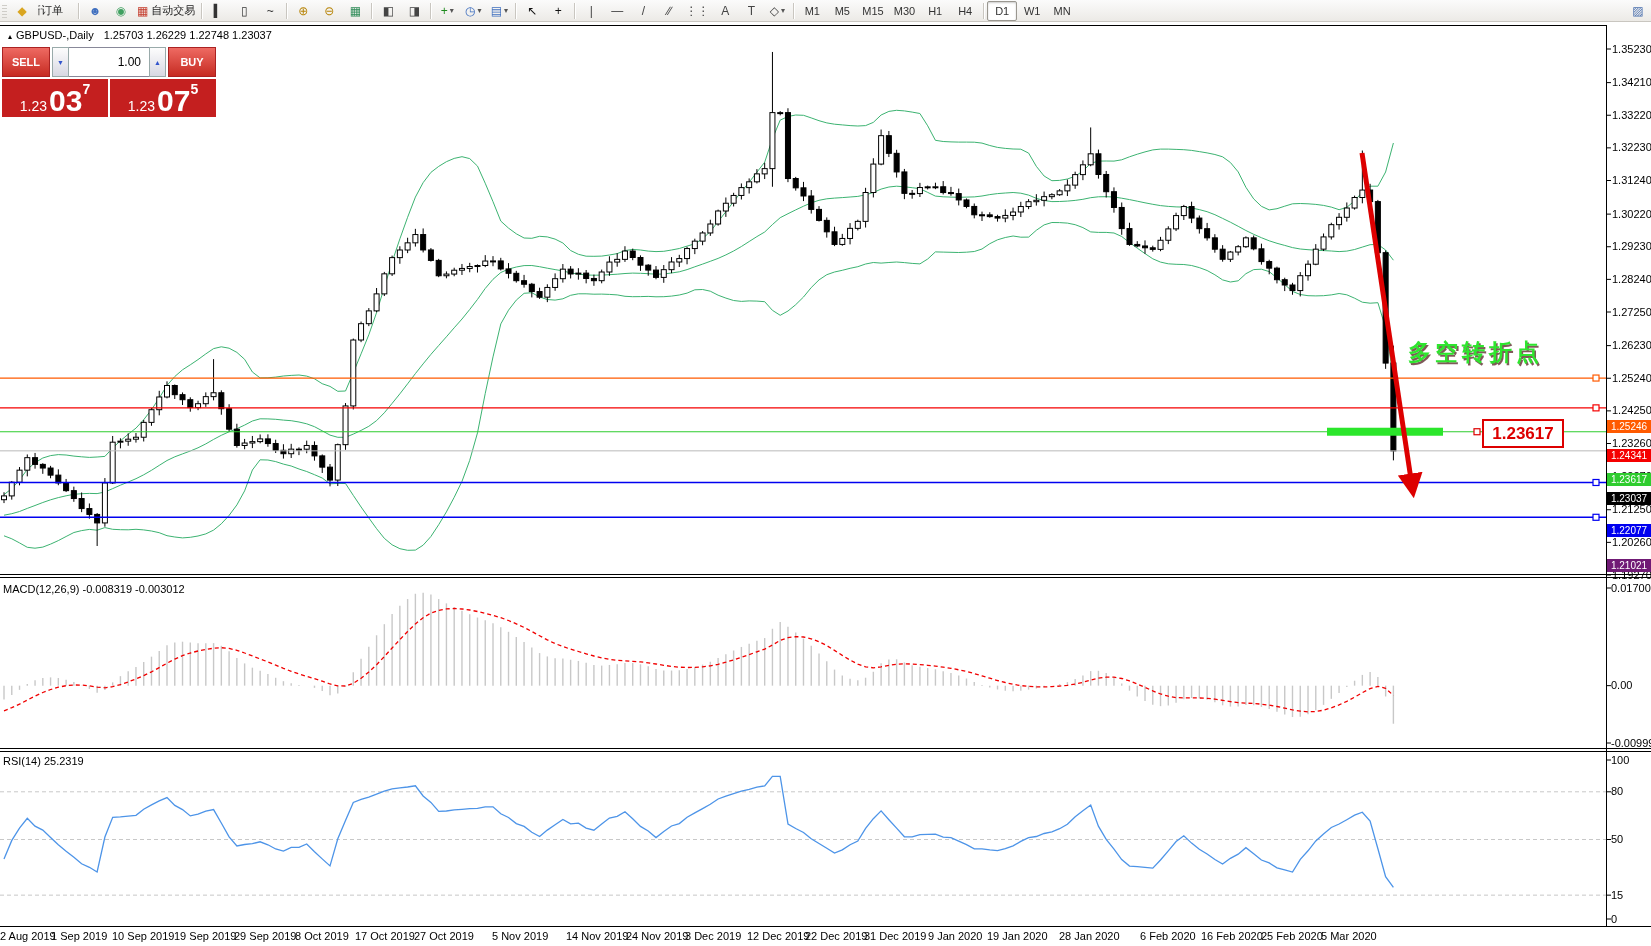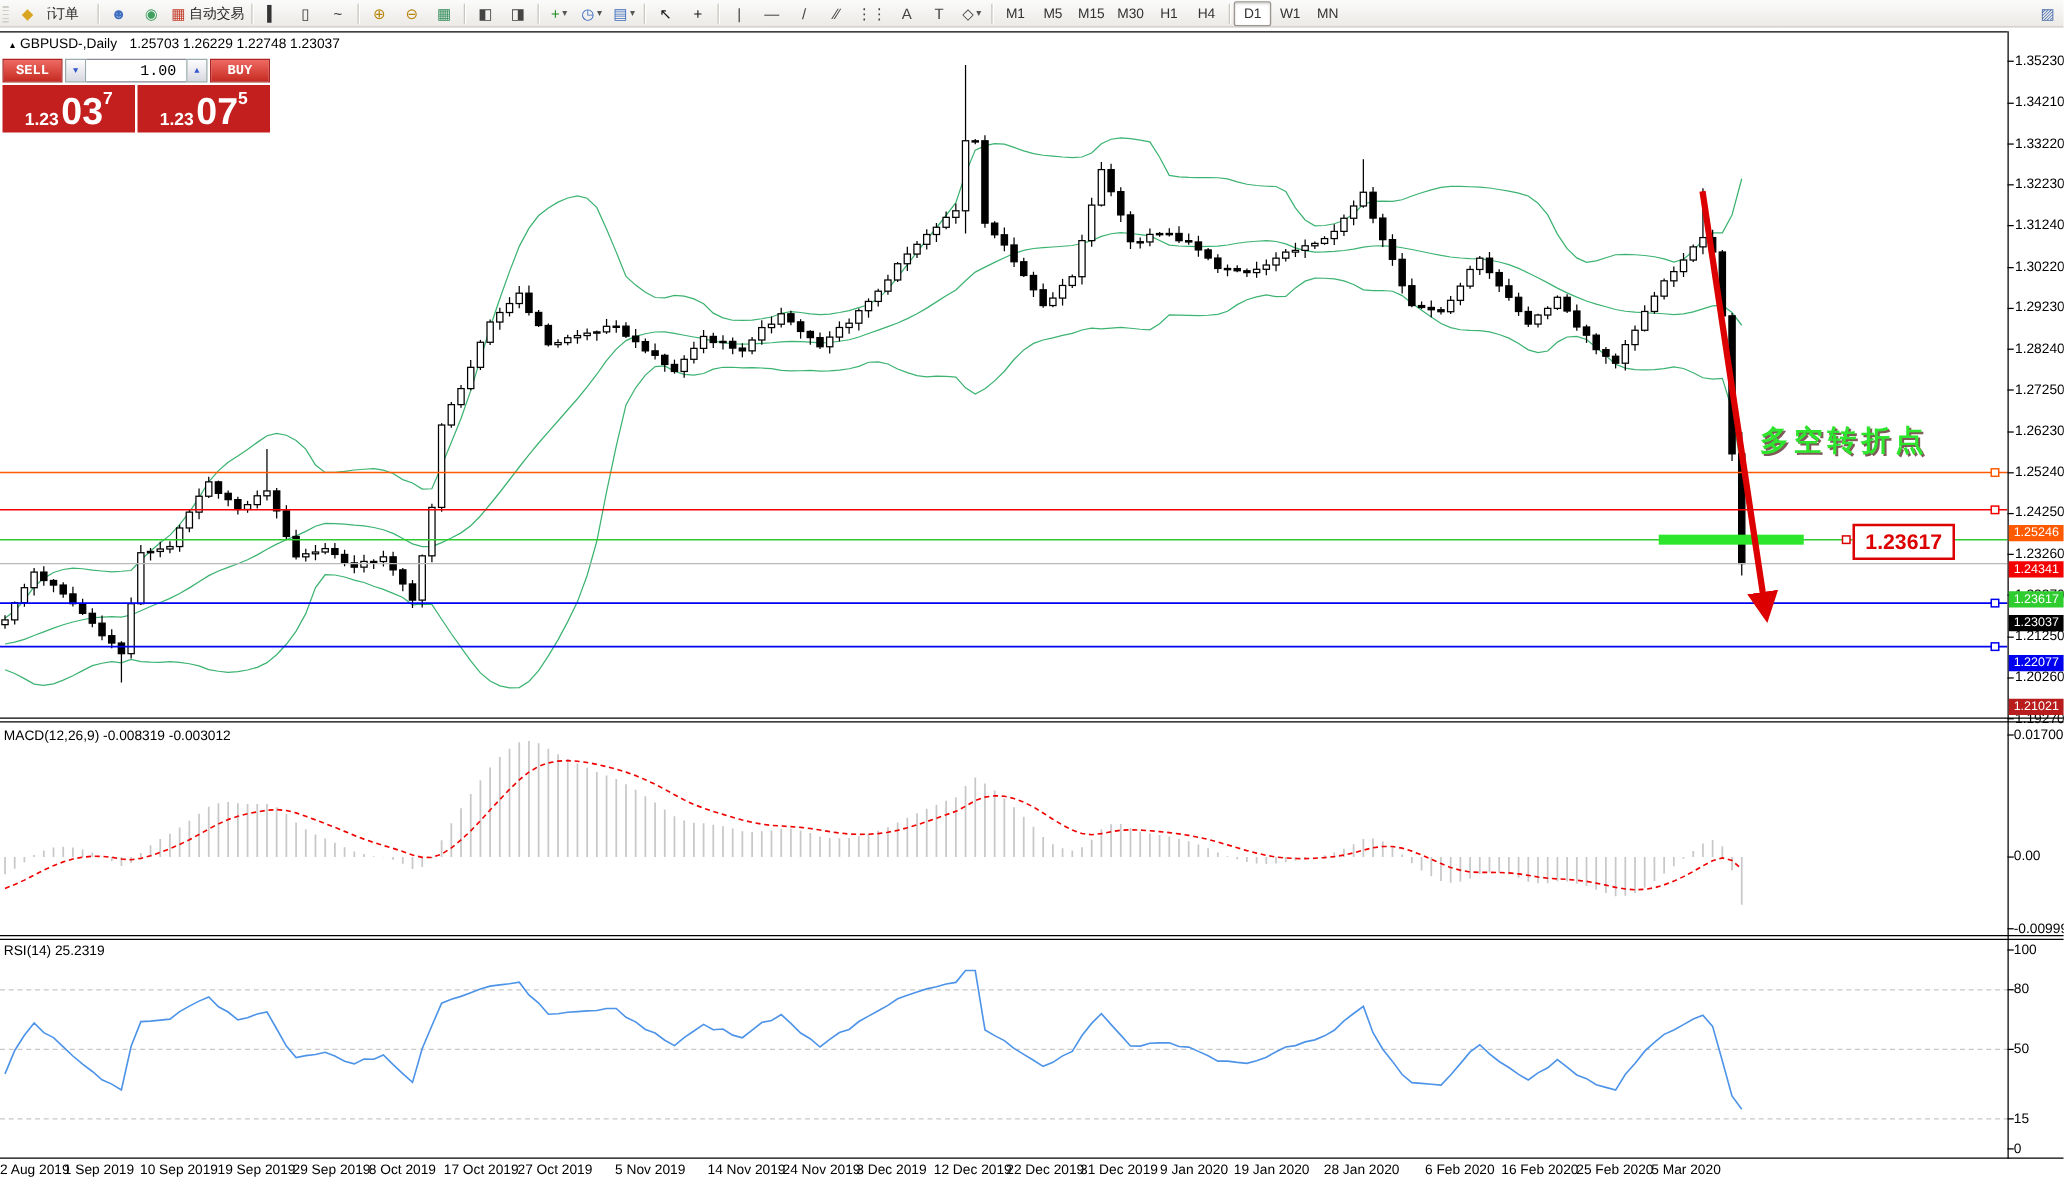--- a/index.html
+++ b/index.html
@@ -18,33 +18,33 @@
   .tb-glyph{font-size:12px;line-height:1;}
   .tb-caret{font-size:8px;color:#555;margin-left:2px;}
   .tb-text{margin-left:3px;white-space:nowrap;}
   .tf-btn{font-size:11px;color:#333;padding:0 4px;}
   
   #chart-title{position:absolute;left:8px;top:29px;font-size:11px;color:#000;z-index:20;}
   #chart-title .mark{font-size:8px;margin-right:4px;}
   #chart-title .nums{margin-left:10px;}
   
   #trade-panel{position:absolute;left:2px;top:47px;width:214px;z-index:25;}
-  #tp-top{display:flex;height:19px;font-family:Liberation Mono, monospace;}
+  #tp-top{display:flex;height:30px;}
   .tp-btn{width:46px;background:linear-gradient(#ee6a62,#c62b22);color:#fff;font-weight:bold;
     font-size:11px;display:flex;align-items:center;justify-content:center;border:1px solid #a22;}
   #tp-vol{flex:1;display:flex;margin:0 2px;}
   .tp-spin{width:15px;background:linear-gradient(#fdfdfd,#d8d8e2);border:1px solid #9aa;color:#3355cc;
     font-size:7px;display:flex;align-items:center;justify-content:center;}
   #tp-vol-value{flex:1;background:#fff;border:1px solid #889;border-left:none;border-right:none;
     font-size:12px;display:flex;align-items:center;justify-content:flex-end;padding-right:8px;color:#000;}
   #tp-prices{display:flex;margin-top:2px;height:38px;}
   .tp-price{flex:1;background:#c41f1f;color:#fff;display:flex;align-items:flex-end;justify-content:center;
     padding-bottom:3px;}
   .tp-price + .tp-price{margin-left:2px;}
-  .tp-small{font-size:14px;font-weight:bold;margin-right:2px;line-height:1.1;}
+  .tp-small{font-size:14px;font-weight:normal;margin-right:2px;line-height:1.1;}
   .tp-big{font-size:30px;font-weight:bold;line-height:0.9;}
   .tp-sup{font-size:14px;font-weight:bold;align-self:flex-start;margin-top:2px;}
   
   .tick-label{position:absolute;left:1612px;font-size:11px;color:#000;z-index:5;}
   .level-badge{position:absolute;left:1607px;width:44px;height:13px;z-index:6;color:#fff;
     font-size:10px;display:flex;align-items:center;justify-content:center;margin-top:48px;}
   .ind-axis-label{position:absolute;left:1611px;font-size:11px;color:#000;z-index:5;}
   #macd-label,#rsi-label{position:absolute;left:3px;font-size:11px;color:#000;z-index:5;}
   #macd-label{top:583px;}
   #rsi-label{top:755px;}
@@ -838,21 +838,21 @@
     <div class="tick-label" style="top: 437px;">1.23260</div>
     <div class="tick-label" style="top: 469.628px;">1.22270</div>
     <div class="tick-label" style="top: 503.244px;">1.21250</div>
     <div class="tick-label" style="top: 535.872px;">1.20260</div>
     <div class="tick-label" style="top: 568.5px;">1.19270</div>
     <div class="level-badge" style="top: 371.547px; background: rgb(255, 90, 0);">1.25246</div>
     <div class="level-badge" style="top: 401.373px; background: rgb(245, 0, 0);">1.24341</div>
     <div class="level-badge" style="top: 425.234px; background: rgb(46, 204, 46);">1.23617</div>
     <div class="level-badge" style="top: 444.35px; background: rgb(0, 0, 0);">1.23037</div>
     <div class="level-badge" style="top: 475.989px; background: rgb(0, 0, 240);">1.22077</div>
-    <div class="level-badge" style="top: 510.792px; background: #b91c1c;">1.21021</div>
+    <div class="level-badge" style="top: 510.792px; background: #701a75;">1.21021</div>
     <div class="ind-axis-label" style="top: 581.5px;">0.017007</div>
     <div class="ind-axis-label" style="top: 679.147px;">0.00</div>
     <div class="ind-axis-label" style="top: 736.506px;">-0.00999</div>
     <div class="ind-axis-label" style="top: 753.5px;">100</div>
     <div class="ind-axis-label" style="top: 785.3px;">80</div>
     <div class="ind-axis-label" style="top: 833px;">50</div>
     <div class="ind-axis-label" style="top: 888.65px;">15</div>
     <div class="ind-axis-label" style="top: 912.5px;">0</div>
     <div class="date-label" style="left: 0px;">2 Aug 2019</div>
     <div class="date-label" style="left: 51px;">1 Sep 2019</div>

